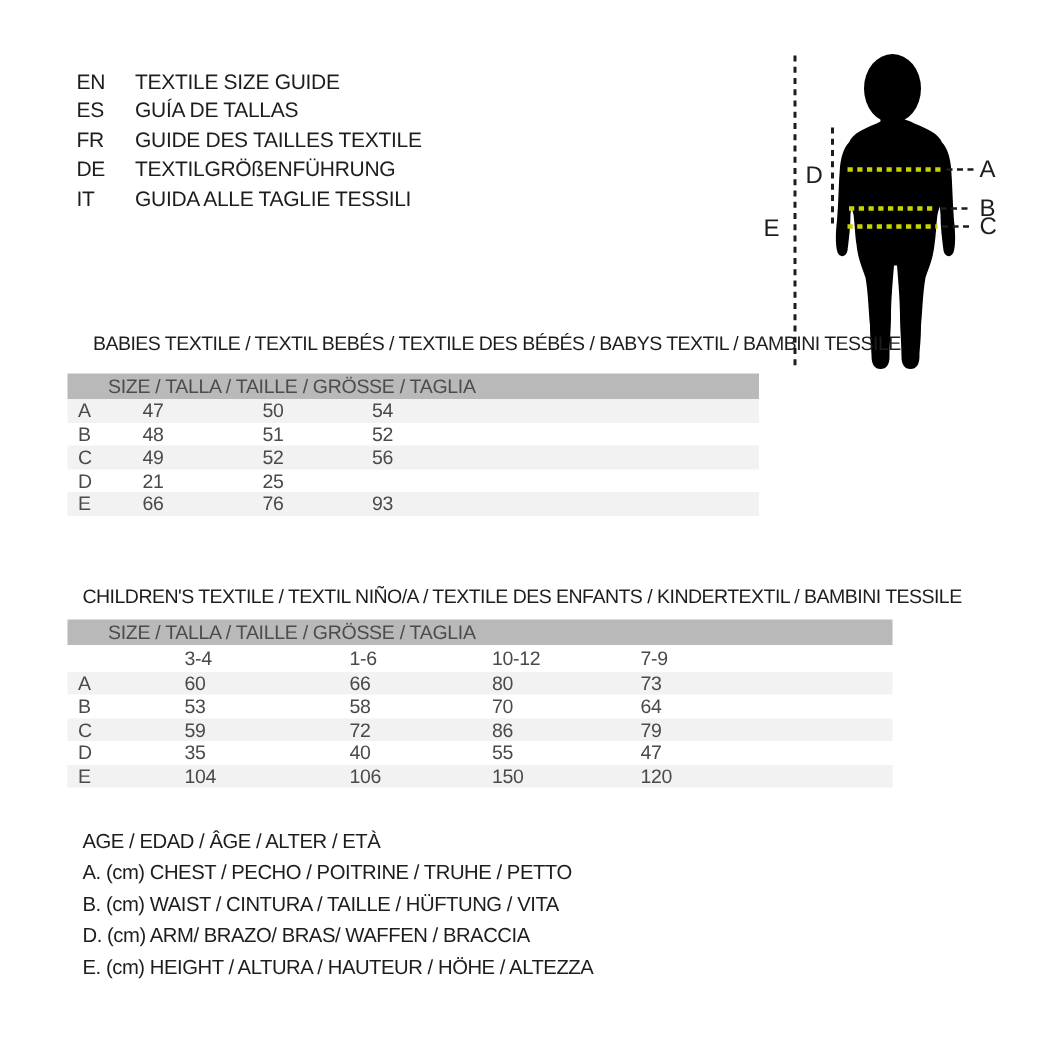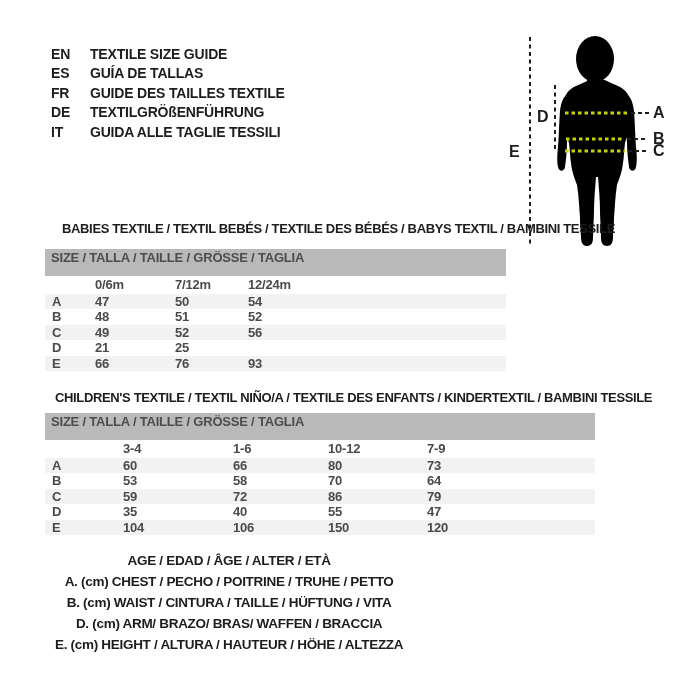--- a/index.html
+++ b/index.html
@@ -1,43 +1,43 @@
 <!DOCTYPE html>
 <html><head>
 <meta charset="utf-8">
 <style>
   html,body{margin:0;padding:0;background:#fff;}
   .canvas{
     position:relative;width:700px;height:700px;background:#ffffff;overflow:hidden;
-    font-family:"Liberation Sans",sans-serif;color:#1d1d1b;font-weight:bold;
+    font-family:"Liberation Sans",sans-serif;color:#1d1d1b;
   }
   
   .lang-block{position:absolute;left:51px;top:45px;}
   .lang-row{display:flex;font-size:14px;line-height:19.4px;letter-spacing:-0.2px;}
   .lang-code{width:39px;flex:0 0 39px;}
   .lang-label{white-space:nowrap;}
   
   .sec-title{position:absolute;font-size:13px;letter-spacing:-0.35px;white-space:nowrap;color:#1d1d1b;}
   #babies-title{left:62px;top:221px;text-align:center;}
   #children-title{left:55px;top:390px;}
   
   .size-table{position:absolute;left:45px;font-size:13px;color:#4a4a4a;letter-spacing:-0.2px;}
   #babies-table{top:249px;width:461px;}
   #children-table{top:413px;width:550px;}
-  .size-bar{height:27px;line-height:17px;background:#b9b9b9;padding-left:6px;color:#4c4c4c;white-space:nowrap;}
+  .size-bar{height:17px;line-height:17px;background:#b9b9b9;padding-left:27px;color:#4c4c4c;white-space:nowrap;}
   .thead,.trow{display:grid;align-items:center;}
   #babies-table .thead,#babies-table .trow{grid-template-columns:50px 80px 73px 1fr;}
   #children-table .thead,#children-table .trow{grid-template-columns:45px 77px 62px 66px 1fr;gap:33px;}
   .thead{height:17.5px;}
   .trow{height:15.5px;}
   .trow.zebra{background:#f2f2f2;}
   .cell{white-space:nowrap;}
   .cell.label{padding-left:7px;}
   
-  .legend{position:absolute;left:55px;top:550px;font-size:13.5px;line-height:21px;letter-spacing:-0.3px;color:#1d1d1b;text-align:center;}
+  .legend{position:absolute;left:55px;top:550px;font-size:13.5px;line-height:21px;letter-spacing:-0.3px;color:#1d1d1b;}
   .legend div{white-space:nowrap;}
   
   .figure-svg{position:absolute;left:495px;top:25px;}
   .figure-svg text{font-family:"Liberation Sans",sans-serif;font-size:16px;fill:#1d1d1b;}
 </style>
 </head>
 <body>
 
 <div class="canvas">
 
@@ -130,26 +130,20 @@
     <text x="158" y="119">B</text>
 
     <line x1="70" y1="126" x2="130" y2="126" stroke="#c6d400" stroke-width="3" stroke-dasharray="3.5 3"></line>
     <line x1="133" y1="126" x2="152" y2="126" stroke="#1d1d1b" stroke-width="1.8" stroke-dasharray="4 3"></line>
     <text x="158" y="131">C</text>
   </svg>
 
   <div class="sec-title" id="babies-title">BABIES TEXTILE / TEXTIL BEBÉS / TEXTILE DES BÉBÉS / BABYS TEXTIL  / BAMBINI TESSILE</div>
   <div class="size-table" id="babies-table">
     <div class="size-bar">SIZE / TALLA / TAILLE / GRÖSSE / TAGLIA</div>
-    <div class="thead">
-      <span class="cell label"></span>
-      <span class="cell">0/6m</span>
-      <span class="cell">7/12m</span>
-      <span class="cell">12/24m</span>
-    </div>
     <div class="trow zebra">
       <span class="cell label">A</span>
       <span class="cell">47</span>
       <span class="cell">50</span>
       <span class="cell">54</span>
     </div>
     <div class="trow">
       <span class="cell label">B</span>
       <span class="cell">48</span>
       <span class="cell">51</span>

